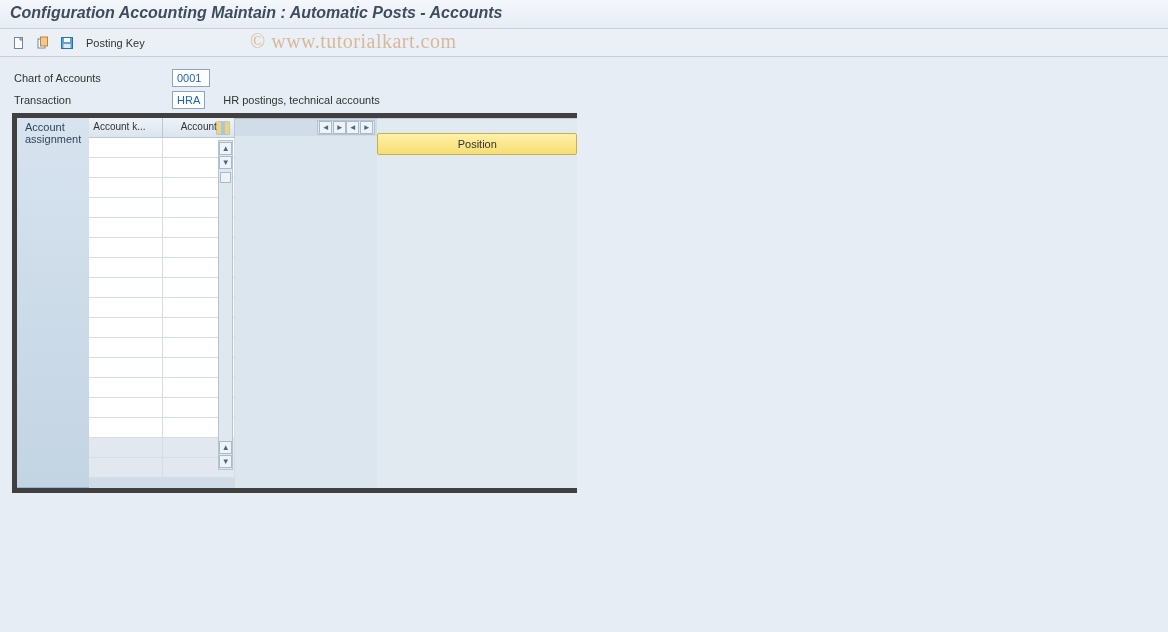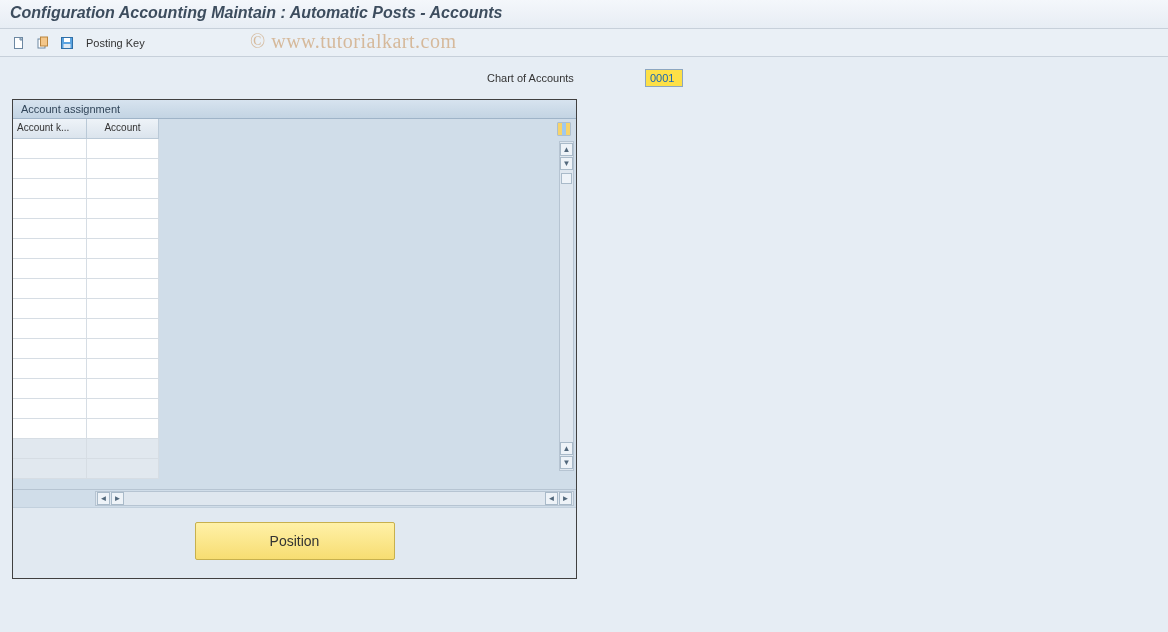--- a/index.html
+++ b/index.html
@@ -51,50 +51,48 @@
     padding: 10px 12px;
     background: #e6edf4;
     height: calc(100% - 56px);
   }
   .field-row {
     display: flex;
     align-items: center;
     height: 22px;
     gap: 10px;
     padding: 2px 0;
-    justify-content: center;
   }
   .field-label {
     width: 150px;
     color: #333;
     padding-left: 2px;
   }
   .field-value-box {
     border: 1px solid #8ca6c0;
-    background: #fde047;
+    background: #ffffff;
     color: #1a66b3;
     padding: 1px 4px;
     min-width: 38px;
     height: 18px;
     display: inline-flex;
     align-items: center;
     font-family: inherit;
   }
   .field-value-box.narrow { min-width: 30px; }
   .field-desc {
     color: #333;
     margin-left: 8px;
   }
   .panel {
-    margin-top: 10px;
+    margin-top: 2px;
     width: 565px;
-    border: 1px solid #404040;
+    border: 5px solid #404040;
     background: #dce6ef;
     display: flex;
-    flex-direction: column;
   }
   .panel-header {
     background: linear-gradient(#d7e3ef, #c3d4e3);
     padding: 3px 8px;
     font-size: 11px;
     color: #314559;
     border-bottom: 1px solid #9fb4c8;
   }
   .grid-area {
     display: flex;
@@ -198,25 +196,25 @@
   .hscroll .arrow-pair{display:flex;gap:1px;}
   .panel-footer {
     padding: 14px 0 18px 0;
     display: flex;
     justify-content: center;
     background: #e1e9f1;
     border-top: 1px solid #c2d0dd;
   }
   .position-btn {
     width: 200px;
-    height: 38px;
+    height: 22px;
     background: linear-gradient(#fff1a8,#f7dd72);
     border: 1px solid #c7b04e;
     border-radius: 2px;
-    font-size: 14px;
+    font-size: 11px;
     color: #333;
     cursor: pointer;
   }
   .watermark {
     position: absolute;
     top: 30px;
     left: 250px;
     font-size: 20px;
     color: rgba(196,140,80,0.55);
     font-family: Georgia, serif;
@@ -253,20 +251,25 @@
       </svg>
   </span>
   <span class="posting-key">Posting Key</span>
 </div>
 
 <div class="content">
   <div class="field-row">
     <span class="field-label">Chart of Accounts</span>
     <span class="field-value-box">0001</span>
   </div>
+  <div class="field-row">
+    <span class="field-label">Transaction</span>
+    <span class="field-value-box narrow">HRA</span>
+    <span class="field-desc">HR postings, technical accounts</span>
+  </div>
 
   <div class="panel">
     <div class="panel-header">Account assignment</div>
 
     <div class="grid-area">
       <div class="grid-table">
         <div class="grid-header-row">
           <div class="grid-header-cell col1">Account k...</div>
           <div class="grid-header-cell col2">Account</div>
         </div>

